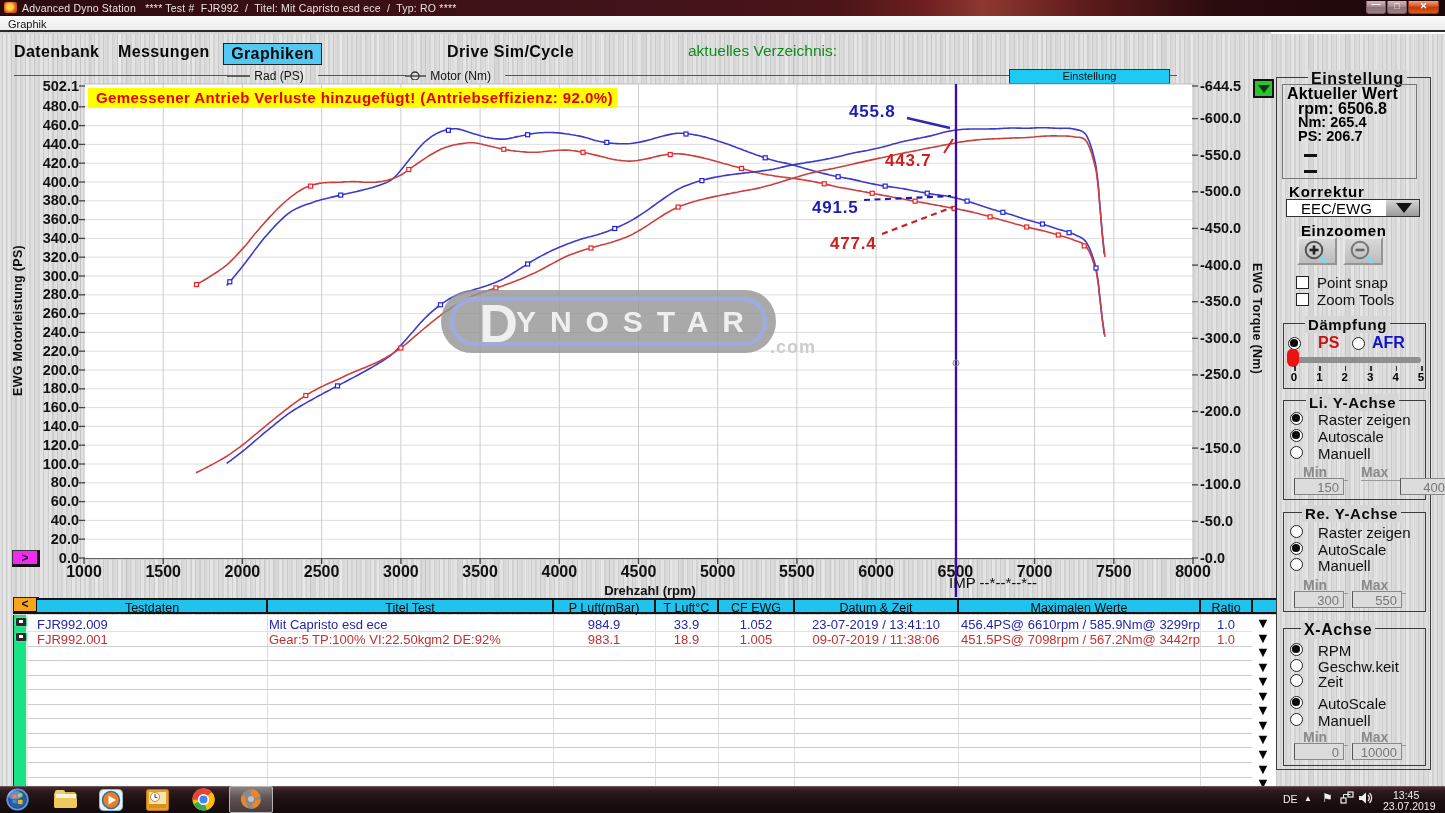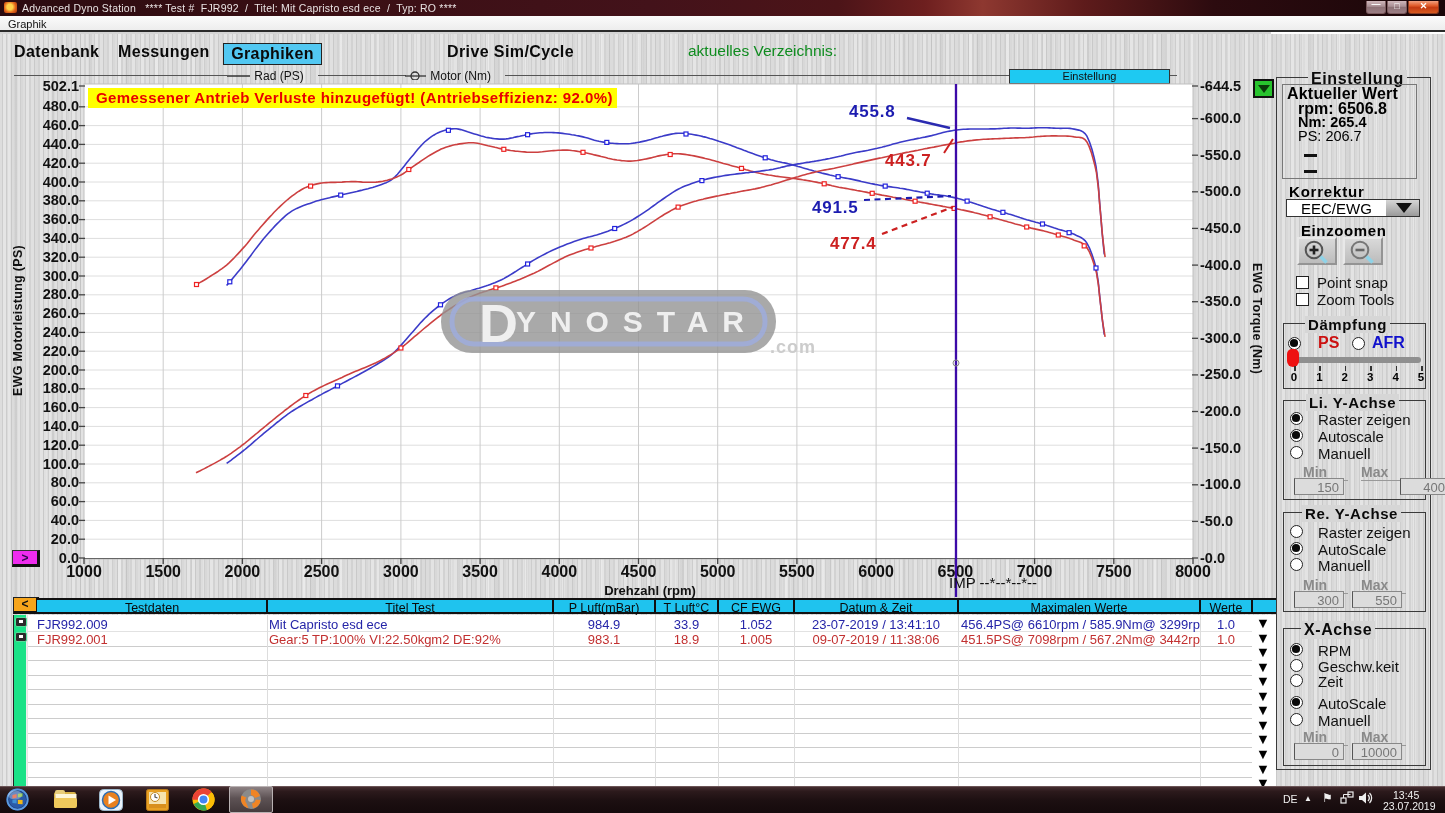--- a/index.html
+++ b/index.html
@@ -346,21 +346,21 @@
   <div class="abs" id="magbtn">&gt;</div>
   <div class="abs" id="orangebtn">&lt;</div>
   <div class="abs" id="thead">
     <div class="hc" style="left:0;width:230px">Testdaten</div>
     <div class="hc" style="left:230px;width:286px">Titel Test</div>
     <div class="hc" style="left:516px;width:102px">P Luft(mBar)</div>
     <div class="hc" style="left:618px;width:63px">T Luft°C</div>
     <div class="hc" style="left:681px;width:76px">CF EWG</div>
     <div class="hc" style="left:757px;width:164px">Datum &amp; Zeit</div>
     <div class="hc" style="left:921px;width:242px">Maximalen Werte</div>
-    <div class="hc" style="left:1163px;width:52px">Werte</div>
+    <div class="hc" style="left:1163px;width:52px">Ratio</div>
     <div class="sep" style="left:229px"></div>
         <div class="sep" style="left:515px"></div>
     <div class="sep" style="left:617px"></div>
         <div class="sep" style="left:680px"></div>
     <div class="sep" style="left:756px"></div>
         <div class="sep" style="left:920px"></div>
     <div class="sep" style="left:1162px"></div>
         <div class="sep" style="left:1214px"></div>
   </div>
   <div class="abs" id="tbody">
@@ -417,21 +417,21 @@
         <div class="tri" style="top:133.0px">▼</div>
         <div class="tri" style="top:147.5px">▼</div>
         <div class="tri" style="top:162.1px">▼</div>
       </div>
   <div class="abs gb" style="left:1276px;top:43px;width:155px;height:693px"></div>
   <div class="abs gbt" style="left:1308px;top:36px;font-size:16px">Einstellung</div>
   <div class="abs" style="left:1282px;top:50px;width:135px;height:95px;border:1.2px solid #777"></div>
   <div class="abs" style="left:1287px;top:51px;font-weight:bold;font-size:16px;letter-spacing:.2px">Aktueller Wert</div>
   <div class="abs" style="left:1298px;top:66px;font-weight:bold;font-size:16px">rpm: 6506.8</div>
   <div class="abs" style="left:1298px;top:80px;font-weight:bold;font-size:14.5px">Nm: 265.4</div>
-  <div class="abs" style="left:1298px;top:94px;font-weight:normal;font-size:14.5px">PS: 206.7</div>
+  <div class="abs" style="left:1298px;top:94px;font-weight:bold;font-size:14.5px">PS: 206.7</div>
   <div class="abs" style="left:1304px;top:120px;width:13px;height:2.5px;background:#111"></div>
   <div class="abs" style="left:1304px;top:136px;width:13px;height:2.5px;background:#111"></div>
   <div class="abs" style="left:1289px;top:149px;font-weight:bold;font-size:15px;letter-spacing:.8px">Korrektur</div>
   <div class="abs" style="left:1286px;top:165px;width:134px;height:18px;background:#fff;border:1.4px solid #333">
     <span style="position:absolute;left:14px;top:0;font-size:15px">EEC/EWG</span>
     <span style="position:absolute;right:0;top:0;width:33px;height:15.5px;background:linear-gradient(180deg,#d6d6d6,#9a9a9a)"></span>
     <span style="position:absolute;right:7px;top:3px;border:8px solid transparent;border-top:10px solid #111"></span>
   </div>
   <div class="abs" style="left:1301px;top:188px;font-weight:bold;font-size:15px;letter-spacing:.6px">Einzoomen</div>
   <div class="abs zb" style="left:1297px;top:203px"><svg width="36" height="24" viewBox="0 0 36 24">

